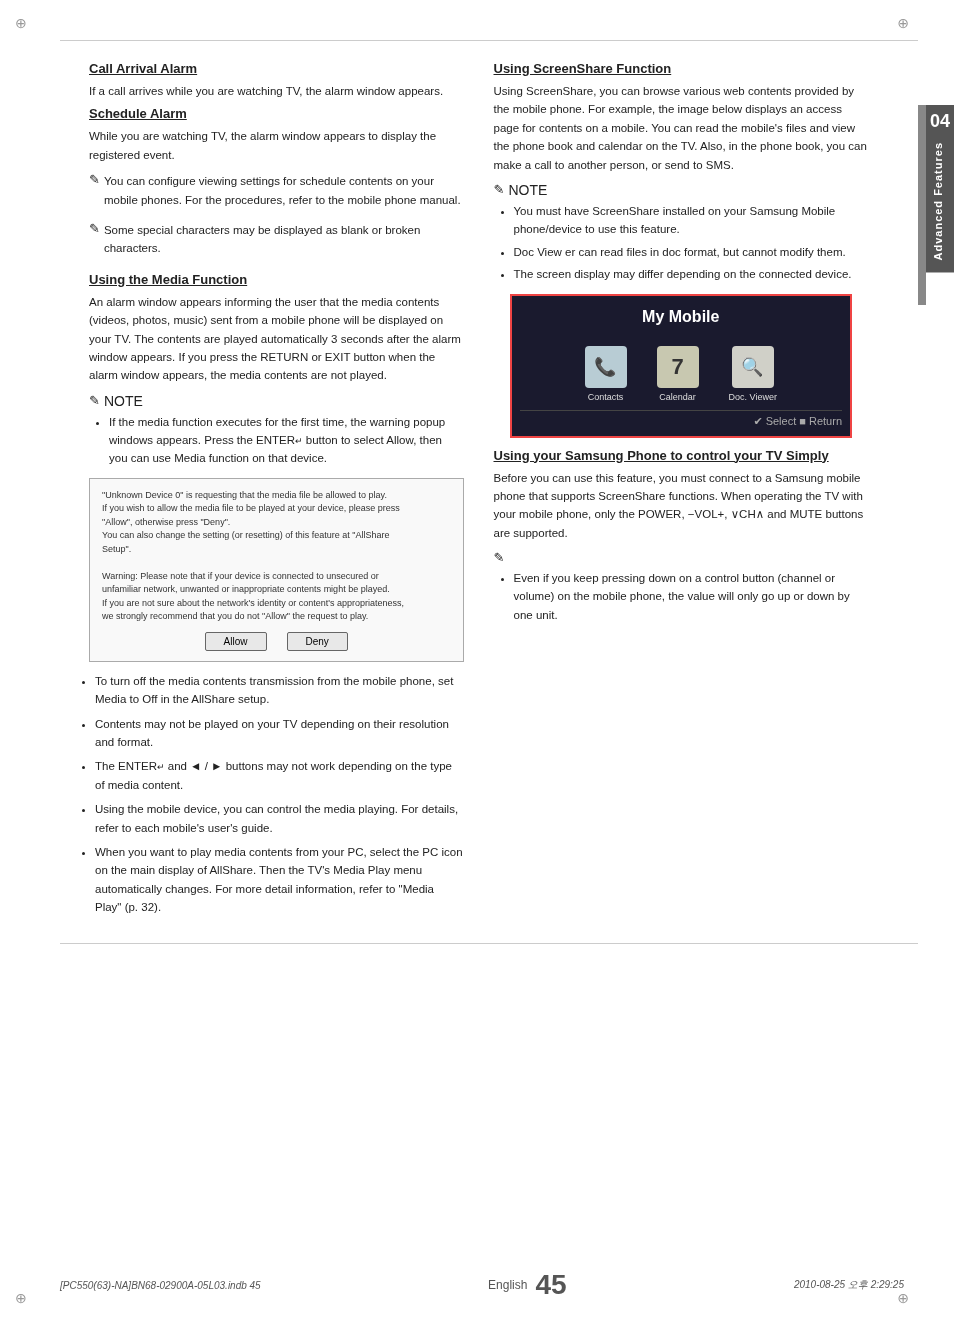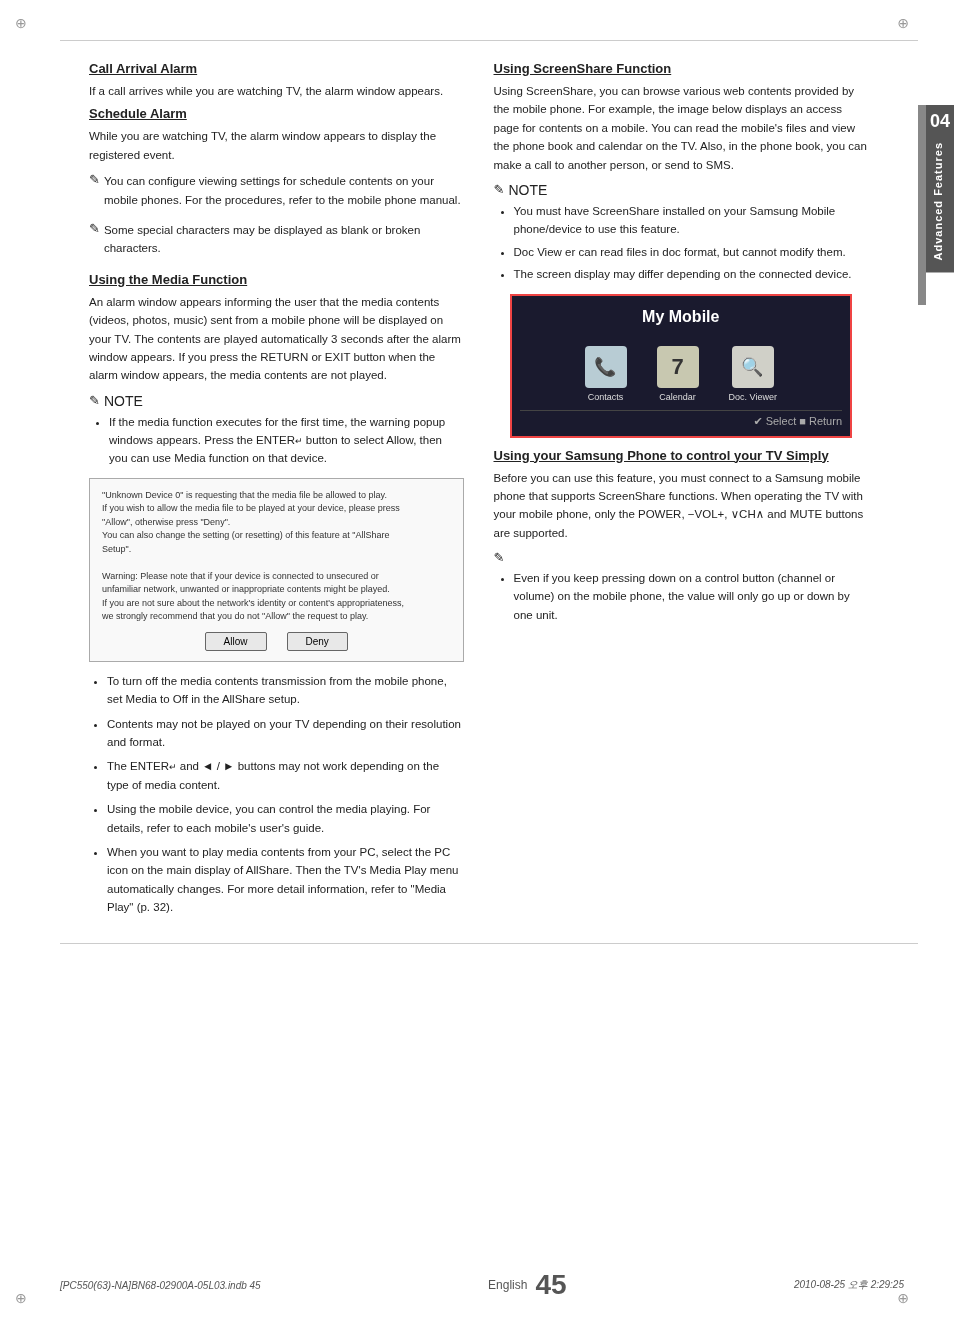--- a/index.html
+++ b/index.html
@@ -119,21 +119,21 @@
 
     .note-items li {
       font-size: 11.5px;
       line-height: 1.6;
       margin-bottom: 4px;
       list-style-type: disc;
     }
 
     
     .bullet-list {
-      margin-left: 18px;
+      margin-left: 6px;
       margin-top: 6px;
     }
 
     .bullet-list li {
       font-size: 11.5px;
       line-height: 1.6;
       margin-bottom: 6px;
       list-style-type: disc;
     }
 

